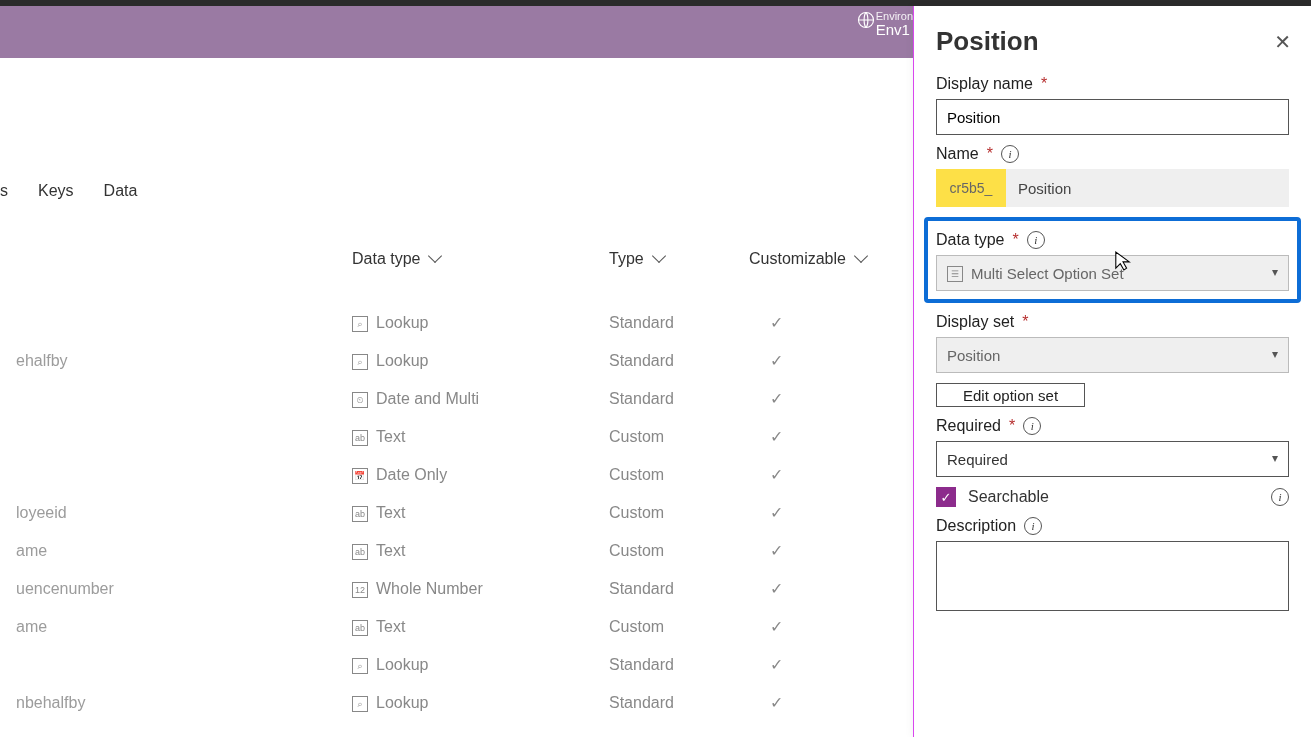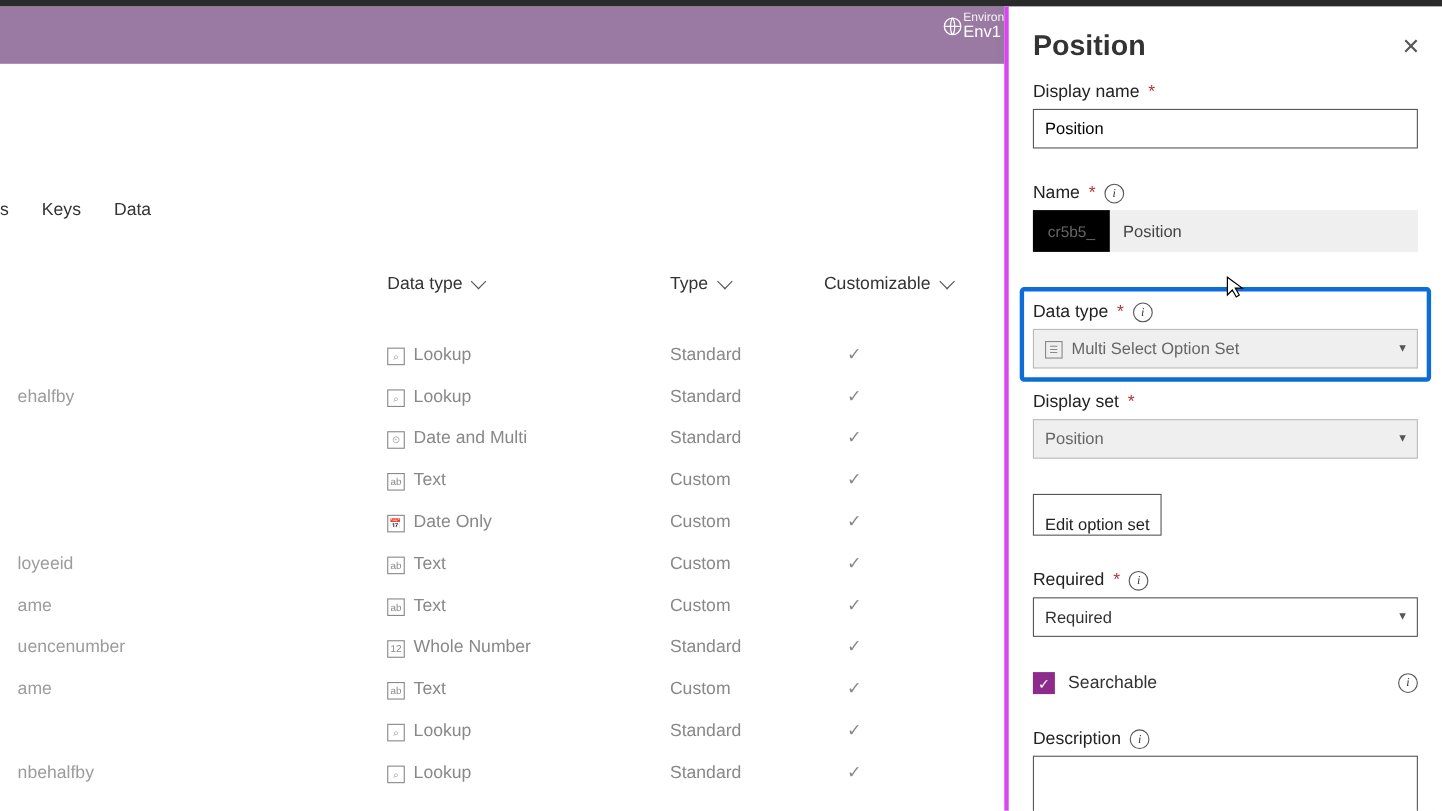--- a/index.html
+++ b/index.html
@@ -15,21 +15,21 @@
     position: absolute; top: 0; left: 0; right: 0; height: 6px;
     background: #2b2b2b;
   }
   .header-bar {
     position: absolute; top: 6px; left: 0; right: 0; height: 52px;
     background: #9a7aa3;
     color: #fff;
   }
   .env {
     position: absolute; right: 398px; top: 4px;
-    display: flex; align-items: center; 
+    display: flex; 
   }
   .env .icon { width: 20px; height: 20px; }
   .env .txt { display: flex; flex-direction: column; line-height: 1.1; }
   .env .txt .small { font-size: 11px; opacity: .9;}
   .env .txt .big { font-size: 15px; }
 
   .tabs {
     position: absolute; left: 0; top: 182px;
     display: flex; gap: 30px; padding-left: 0px;
     font-size: 16px;
@@ -72,73 +72,73 @@
     transform: rotate(45deg); position:relative; top:-3px; margin-left:4px;
   }
   .check { color:#888; font-size:16px;}
 
   
   .panel {
     position: absolute; top: 6px; right: 0; bottom: 0;
     width: 398px;
     background: #fff;
     padding: 20px 22px 0 22px;
-    border-left:4px solid #d946ef;
+    border-left:1px solid #d946ef;
     box-shadow: -2px 0 8px rgba(0,0,0,.04);
     overflow:hidden;
   }
   .panel h1 {
     font-size: 26px; font-weight:600; margin:0 0 18px 0;
   }
   .close {
     position:absolute; right:20px; top:24px;
     font-size:20px; color:#555;
   }
-  .field { margin-bottom: 32px; }
+  .field { margin-bottom: 10px; }
   .label {
     font-size: 16px; color:#222; margin-bottom:6px;
     display:flex; align-items:center; gap:8px;
   }
   .req { color:#b62e2e; }
   .info {
     display:inline-flex; width:18px; height:18px; border:1.3px solid #555;
     border-radius:50%; align-items:center; justify-content:center;
     font-size:11px; font-style:italic; font-family:Georgia,serif; color:#333;
   }
   .info.right { margin-left:auto; }
   .textin, .select {
     width: 100%; height: 36px; border:1px solid #555; padding: 0 10px;
     font-size:15px; color:#333; background:#fff;
     display:flex; align-items:center; justify-content:space-between;
   }
   .select .sel-chev { color:#555; font-size:12px; transform: translateY(-1px);}
   .disabled { background:#efefef; color:#666; border-color:#bbb;}
   .name-row { display:flex; gap:0; }
   .name-row .prefix {
-    width:70px; height:38px; background:#000000; color:#666;
+    width:70px; height:38px; background:#fde047; color:#666;
     display:flex; align-items:center; justify-content:center;
     font-size:14px;
   }
   .name-row .suffix {
     flex:1; height:38px; background:#efefef; color:#444;
     display:flex; align-items:center; padding:0 12px; font-size:15px;
   }
 
   .highlight {
     border:4px solid #0d6dd6; border-radius:4px;
     padding:8px; margin:0 -12px 10px -12px;
   }
   .cursor {
     position:absolute; width:18px; height:22px;
     left: 1114px; top: 250px;
     z-index:50;
   }
 
   .btn {
-    display:inline-flex; height:38px; padding:0 10px; align-items:flex-end;
+    display:inline-flex; height:24px; padding:0 26px; align-items:center;
     border:1px solid #555; font-size:15px; color:#222; cursor:pointer;
     background:#fff;
   }
   .checkbox {
     display:flex; align-items:center; gap:12px; font-size:16px;
   }
   .checkbox .box {
     width:20px; height:20px; background:#8c2b8c; display:flex;
     align-items:center; justify-content:center; color:#fff; font-size:13px;
   }

